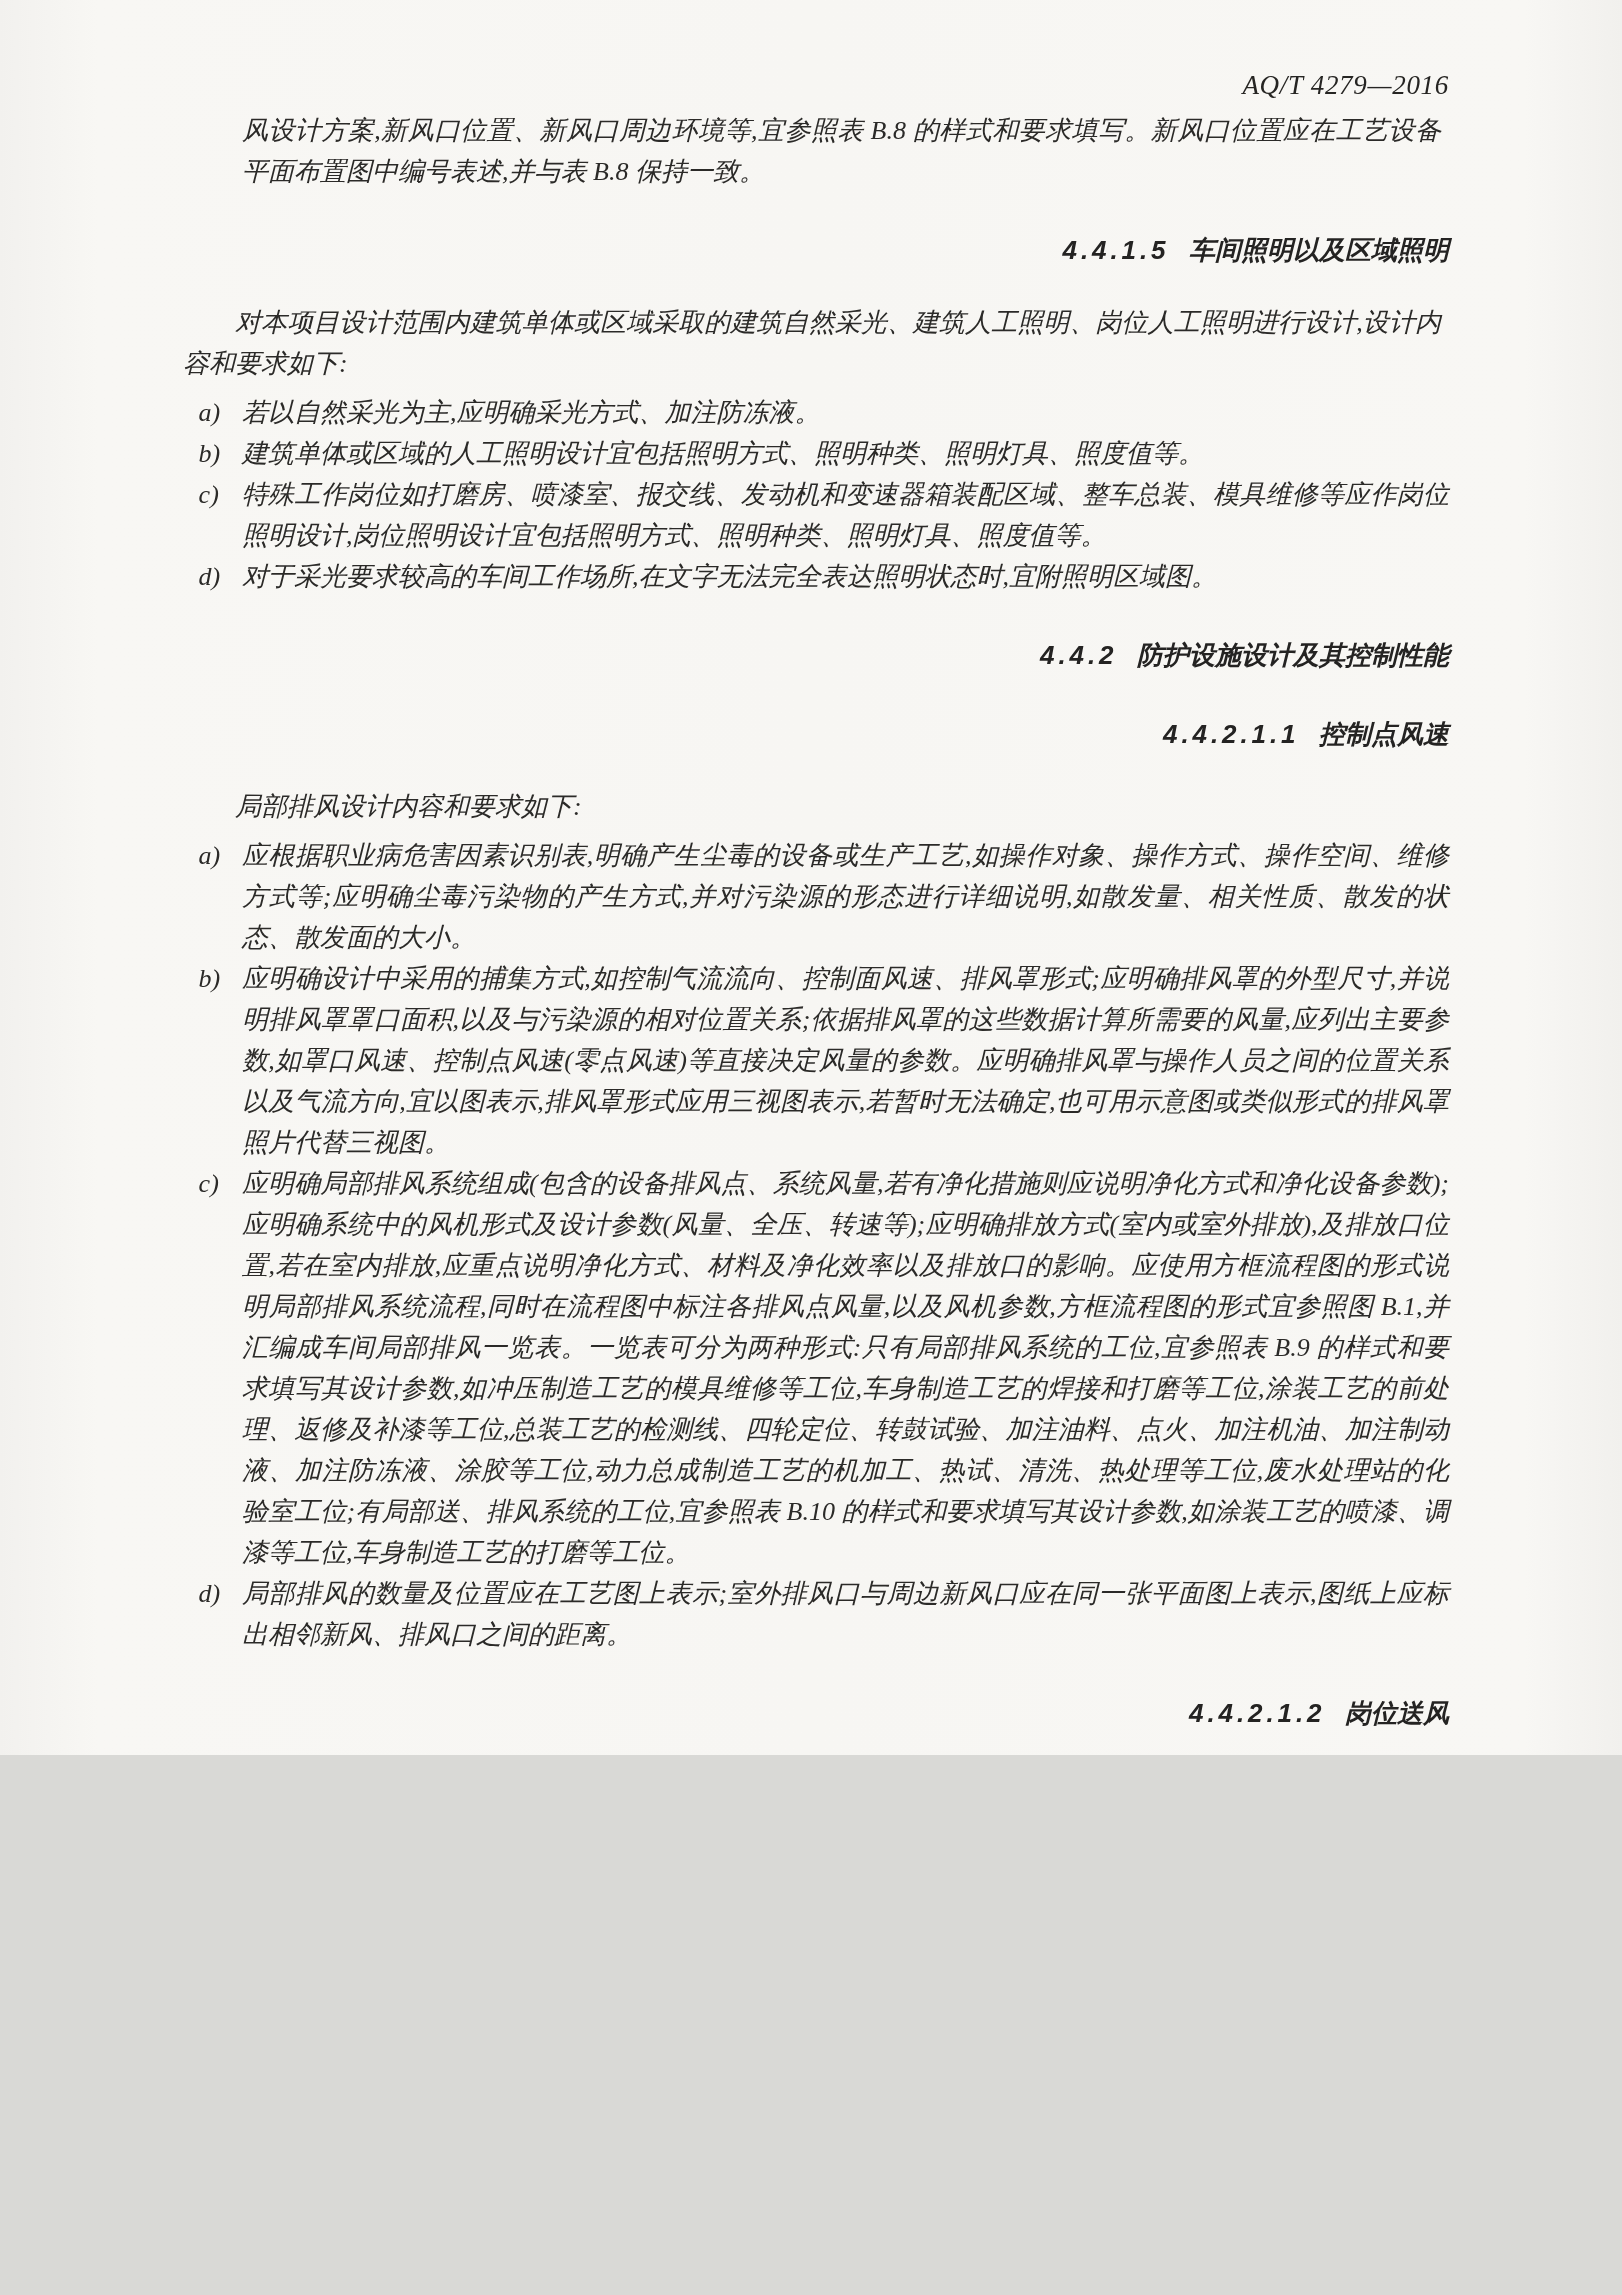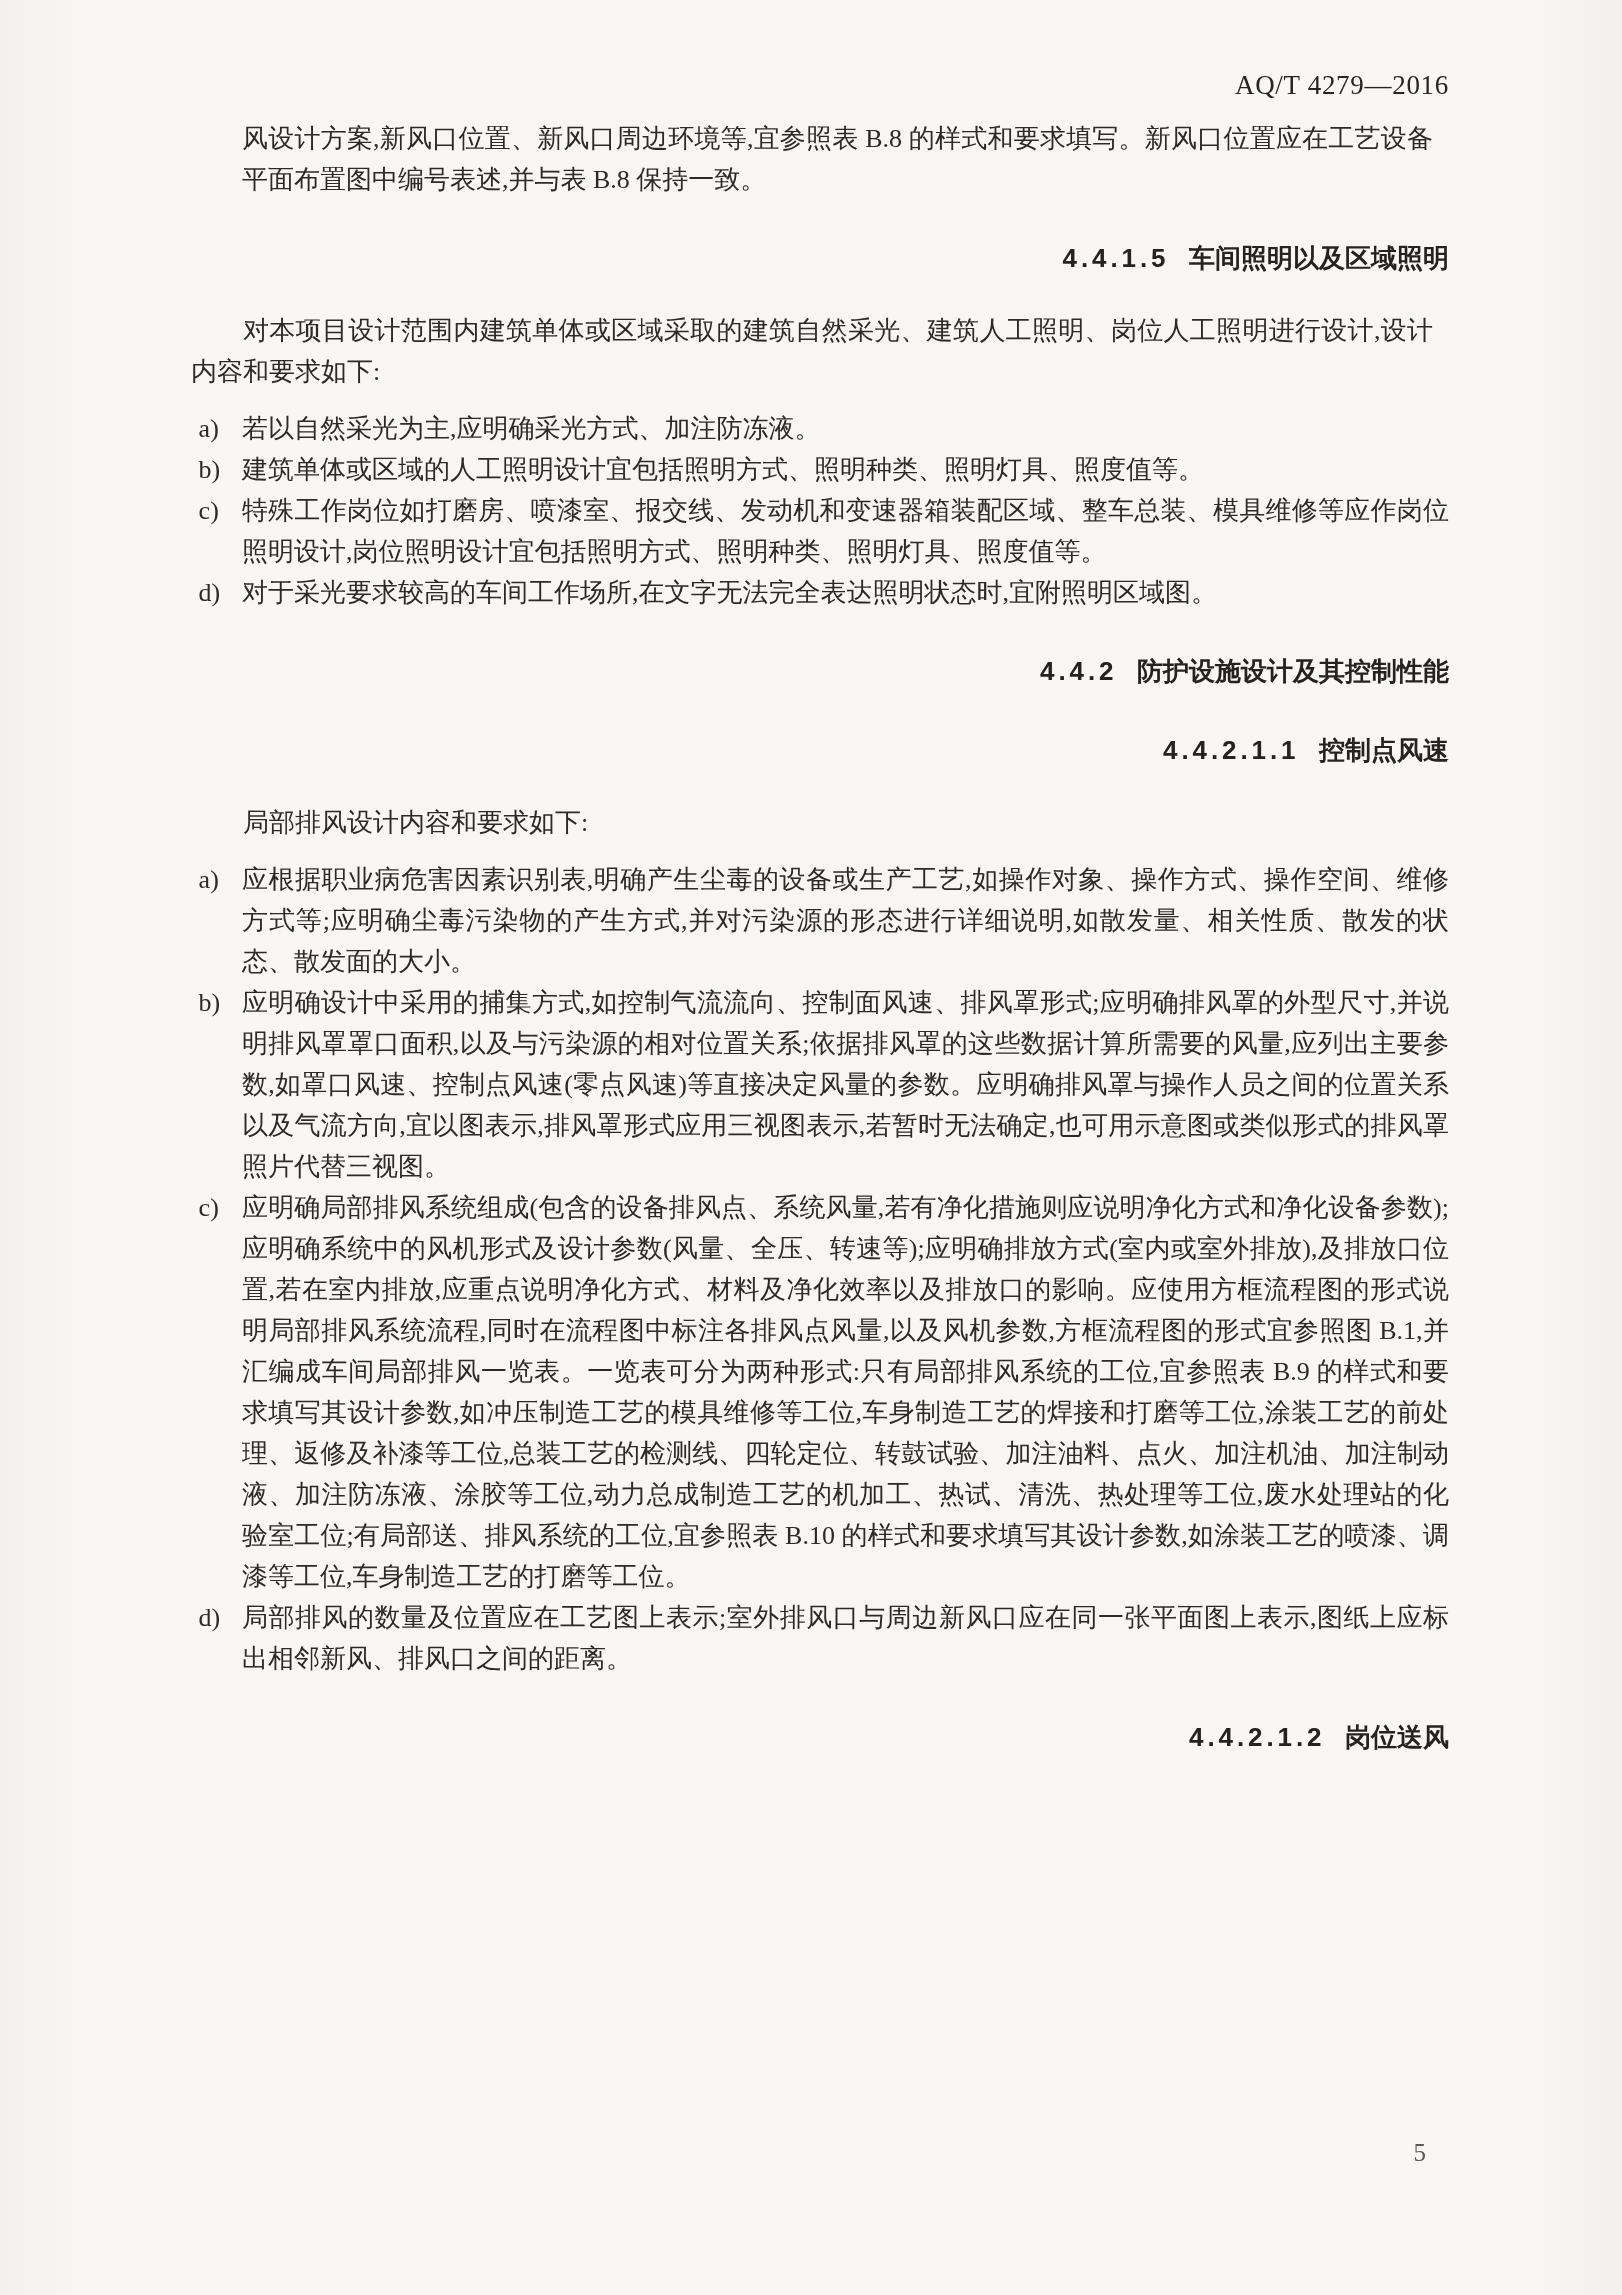--- a/index.html
+++ b/index.html
@@ -3,45 +3,46 @@
 <meta charset="utf-8">
 <style>
   html, body {
     margin: 0;
     padding: 0;
     background: #d9d9d6;
   }
   .page {
     position: relative;
     width: 1622px;
-    height: 2295px;
+    height: 1755px;
     margin: 0 auto;
     box-sizing: border-box;
     background: linear-gradient(90deg, #f2f1ee 0%, #f8f7f4 6%, #f7f6f3 50%, #f8f7f4 94%, #f1f0ed 100%);
     color: #2b2a28;
     font-family: "Liberation Serif", "DejaVu Serif", serif;
     overflow: hidden;
+    font-style: italic;
   }
   .header {
     position: absolute;
     top: 69px;
     right: 173px;
     font-size: 27px;
     line-height: 33px;
     letter-spacing: 0.7px;
     color: #262523;
   }
   .body {
     position: absolute;
     top: 102px;
     left: 175px;
     width: 1274px;
   }
   .para {
-    margin: 16px;
+    margin: 8px;
     font-size: 26px;
     line-height: 41px;
     text-align: justify;
     color: #2b2a28;
   }
   .para.indent { text-indent: 2em; }
   .para.cont { margin-left: 67px; }
   .heading {
     margin: 38px 0 31px 0;
     font-family: "Liberation Sans", "DejaVu Sans", sans-serif;

